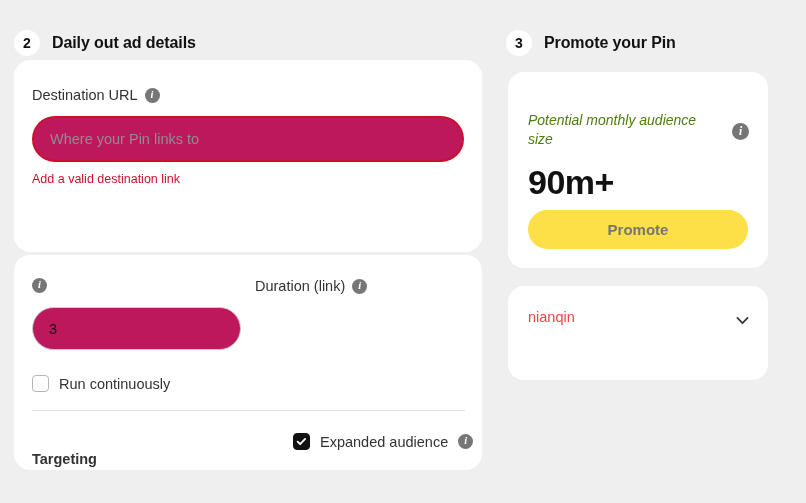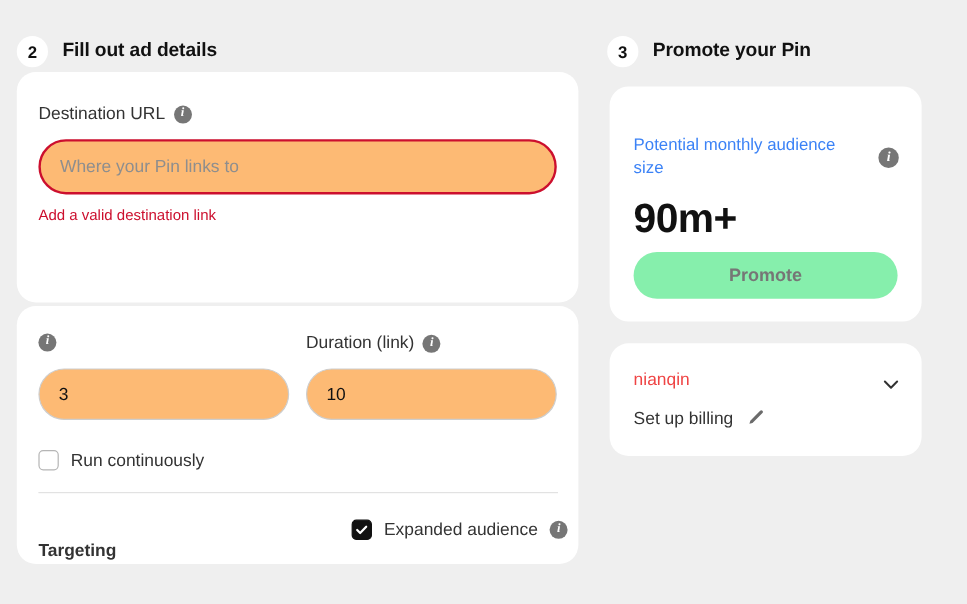--- a/index.html
+++ b/index.html
@@ -71,21 +71,21 @@
     align-items: center;
     justify-content: center;
     line-height: 1;
     flex: none;
   }
   .text-input {
     width: 100%;
     height: 100%;
     border: 1px solid #cdcdcd;
     border-radius: 24px;
-    background: #fdba74;
+    background: #be185d;
     padding: 0 16px;
     font-size: 14.5px;
     font-family: "Liberation Sans", sans-serif;
     color: #111111;
     outline: none;
   }
   .text-input::placeholder { color: #8e8e8e; }
   .text-input.error {
     border: 2px solid #cc0f2e;
   }
@@ -131,36 +131,37 @@
   .static-text {
     position: absolute;
     font-size: 14.5px;
     color: #333333;
   }
 
   
   .audience-label {
     position: absolute;
     font-size: 14px;
-    color: #3b82f6;
+    color: #4d7c0f;
     line-height: 19px;
     width: 180px;
+    font-style: italic;
   }
   .audience-value {
     position: absolute;
     font-size: 34px;
     font-weight: bold;
     color: #111111;
     letter-spacing: -0.5px;
   }
   .promote-btn {
     position: absolute;
     border: none;
     border-radius: 24px;
-    background: #86efac;
+    background: #fde047;
     color: #767676;
     font-size: 15px;
     font-weight: bold;
     font-family: "Liberation Sans", sans-serif;
     cursor: default;
   }
   .account-name {
     position: absolute;
     font-size: 14.5px;
     font-weight: normal;
@@ -180,21 +181,21 @@
     position: absolute;
   }
 </style>
 </head>
 <body>
 
 <div class="page">
 
   <div class="section-head" style="left:14px; top:30px;">
     <div class="step-badge">2</div>
-    <div class="section-title">Fill out ad details</div>
+    <div class="section-title">Daily out ad details</div>
   </div>
 
   <div class="card" style="left:14px; top:60px; width:468px; height:192px;">
 
     <div class="field-label" style="position:absolute; left:18px; top:27px;">
       <span>Destination URL</span>
       <span class="info-icon">i</span>
     </div>
 
     <div style="position:absolute; left:18px; top:56px; width:432px; height:46px;">
@@ -209,23 +210,20 @@
     <div class="field-label" style="position:absolute; left:18px; top:23px;">
       <span class="info-icon">i</span>
     </div>
     <div style="position:absolute; left:18px; top:52px; width:209px; height:43px;">
       <input class="text-input" type="text" id="in-budget" placeholder="" value="3" style="">
     </div>
 
     <div class="field-label" style="position:absolute; left:241px; top:23px;">
       <span>Duration (link)</span>
       <span class="info-icon">i</span>
-    </div>
-    <div style="position:absolute; left:241px; top:52px; width:209px; height:43px;">
-      <input class="text-input" type="text" id="in-duration" placeholder="" value="10" style="">
     </div>
 
     <div class="cb-row" style="left:18px; top:120px;">
       <span class="cb unchecked"></span>
       <span class="cb-label">Run continuously</span>
     </div>
 
     <div class="divider" style="left:18px; top:155px; width:433px;"></div>
 
     <div class="static-text" style="left:18px; top:196px;font-weight:bold;">Targeting</div>
@@ -253,23 +251,15 @@
     <button class="promote-btn" style="left:20px; top:138px; width:220px; height:39px;">Promote</button>
   </div>
 
   <div class="card" style="left:508px; top:286px; width:260px; height:94px;">
     <div class="account-name" style="left:20px; top:23px;">nianqin</div>
     <div class="chev" style="left:226px; top:26px;">
       <svg width="17" height="17" viewBox="0 0 20 20" aria-hidden="true">
         <path d="M4 7 L10 13 L16 7" stroke="#333333" stroke-width="2" fill="none" stroke-linecap="round" stroke-linejoin="round"></path>
       </svg>
     </div>
-    <div class="billing-row" style="left:20px; top:54px;">
-      <span class="billing-text">Set up billing</span>
-      <span style="display:inline-flex;">
-        <svg width="17" height="17" viewBox="0 0 24 24" aria-hidden="true">
-          <path d="M17.6 3.2 a1.9 1.9 0 0 1 2.7 2.7 L8.6 17.6 l-3.6 1 1-3.6 Z" fill="#6b6b6b"></path>
-        </svg>
-      </span>
-    </div>
   </div>
 
 </div>
 
 </body></html>

